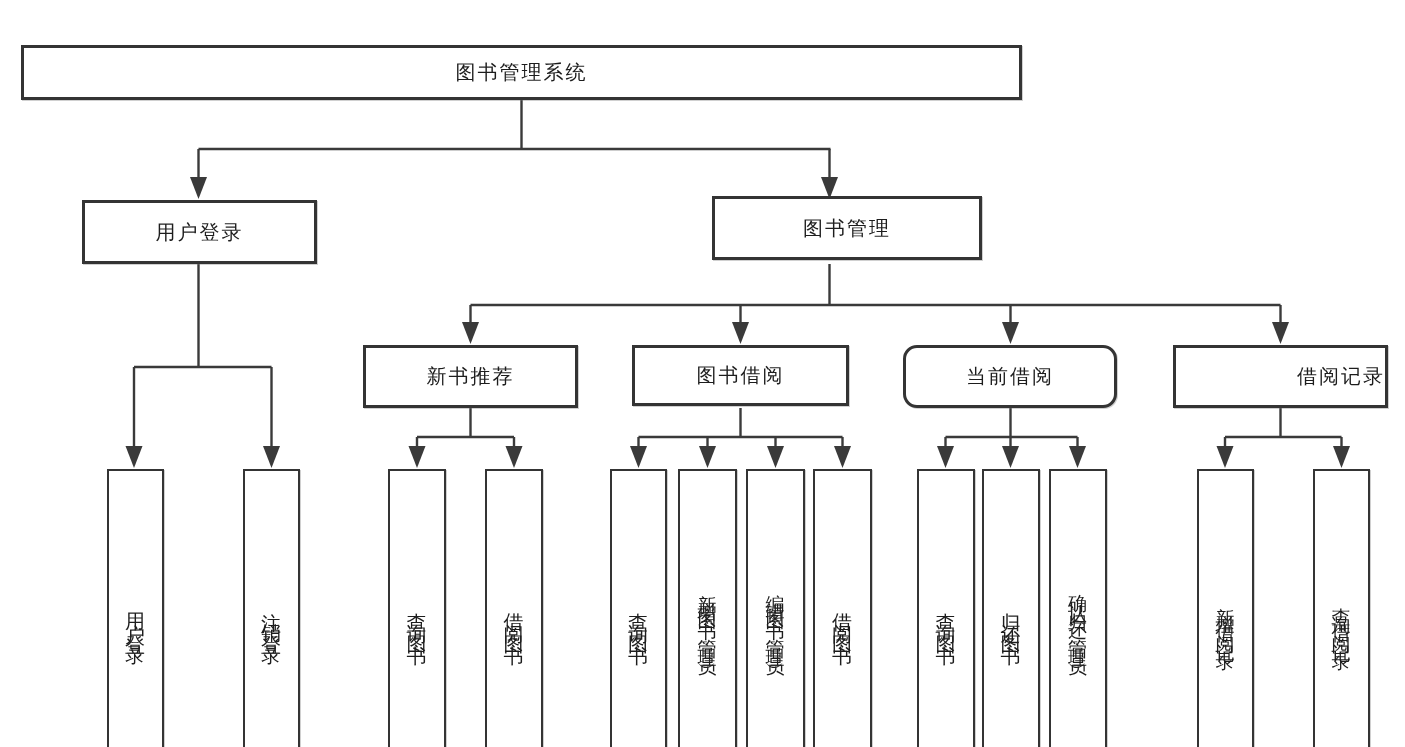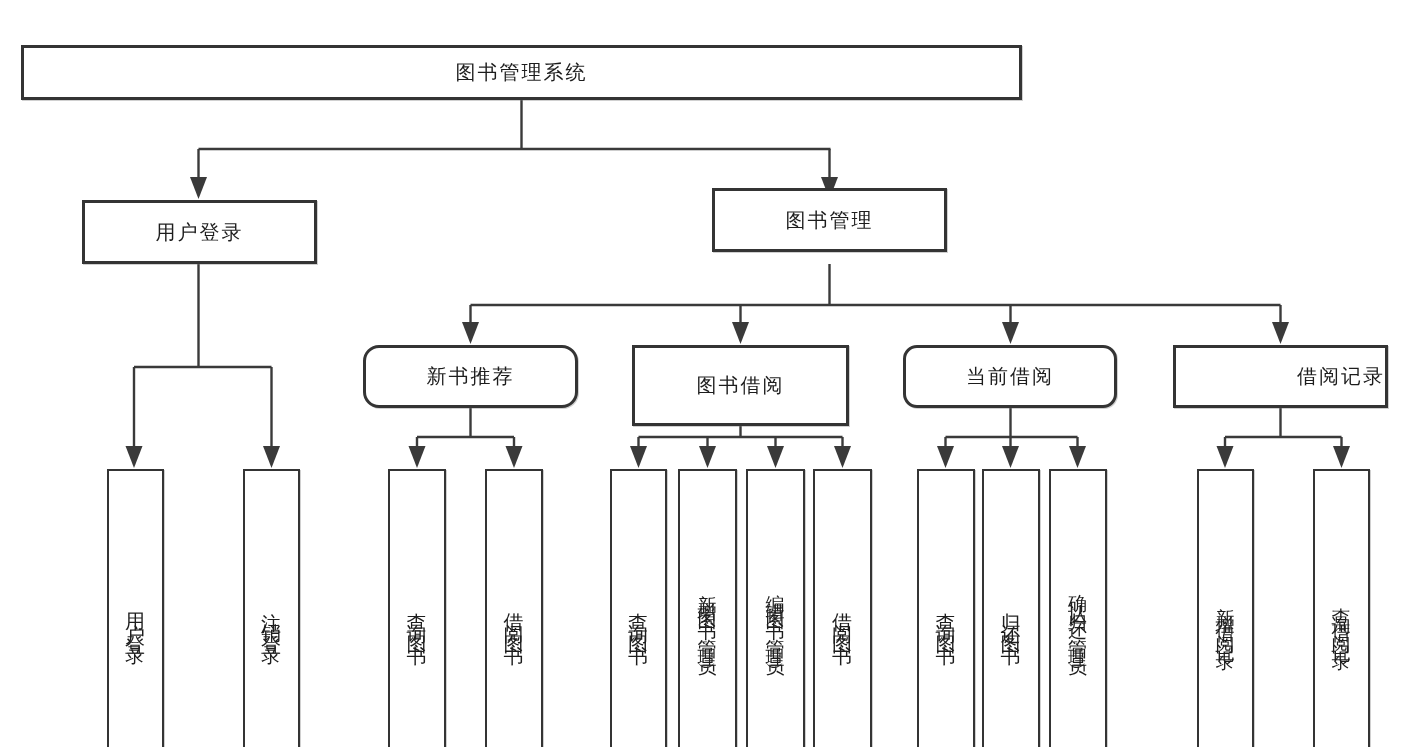--- a/index.html
+++ b/index.html
@@ -45,23 +45,23 @@
     font-size: 20px;
     line-height: 1;
     letter-spacing: 11px;
     color: #1d1d1d;
     white-space: nowrap;
   }
   .leaf .vlbl.long { font-size: 19px; letter-spacing: 9px; }
   
   #n-root        { left: 21px;   top: 13px;  width: 1001px; height: 55px; }
   #n-user-login  { left: 82px;   top: 168px; width: 235px;  height: 64px; }
-  #n-book-mgmt   { left: 712px;  top: 156px; width: 235px;  height: 64px; }
-  #n-new-rec     { left: 363px;  top: 313px; width: 215px;  height: 63px; border-radius: 16px; }
-  #n-book-borrow { left: 632px;  top: 313px; width: 217px;  height: 81px; }
+  #n-book-mgmt   { left: 712px;  top: 164px; width: 270px;  height: 64px; }
+  #n-new-rec     { left: 363px;  top: 313px; width: 215px;  height: 63px; }
+  #n-book-borrow { left: 632px;  top: 313px; width: 217px;  height: 61px; }
   #n-cur-borrow  { left: 903px;  top: 313px; width: 214px;  height: 63px; border-radius: 14px; }
   #n-records     { left: 1173px; top: 313px; width: 215px;  height: 63px; justify-content: flex-end; }
   #lf-0  { left: 107px;  width: 57px; }
   #lf-1  { left: 243px;  width: 57px; }
   #lf-2  { left: 388px;  width: 58px; }
   #lf-3  { left: 485px;  width: 58px; }
   #lf-4  { left: 610px;  width: 57px; }
   #lf-5  { left: 678px;  width: 59px; }
   #lf-6  { left: 746px;  width: 59px; }
   #lf-7  { left: 813px;  width: 59px; }

